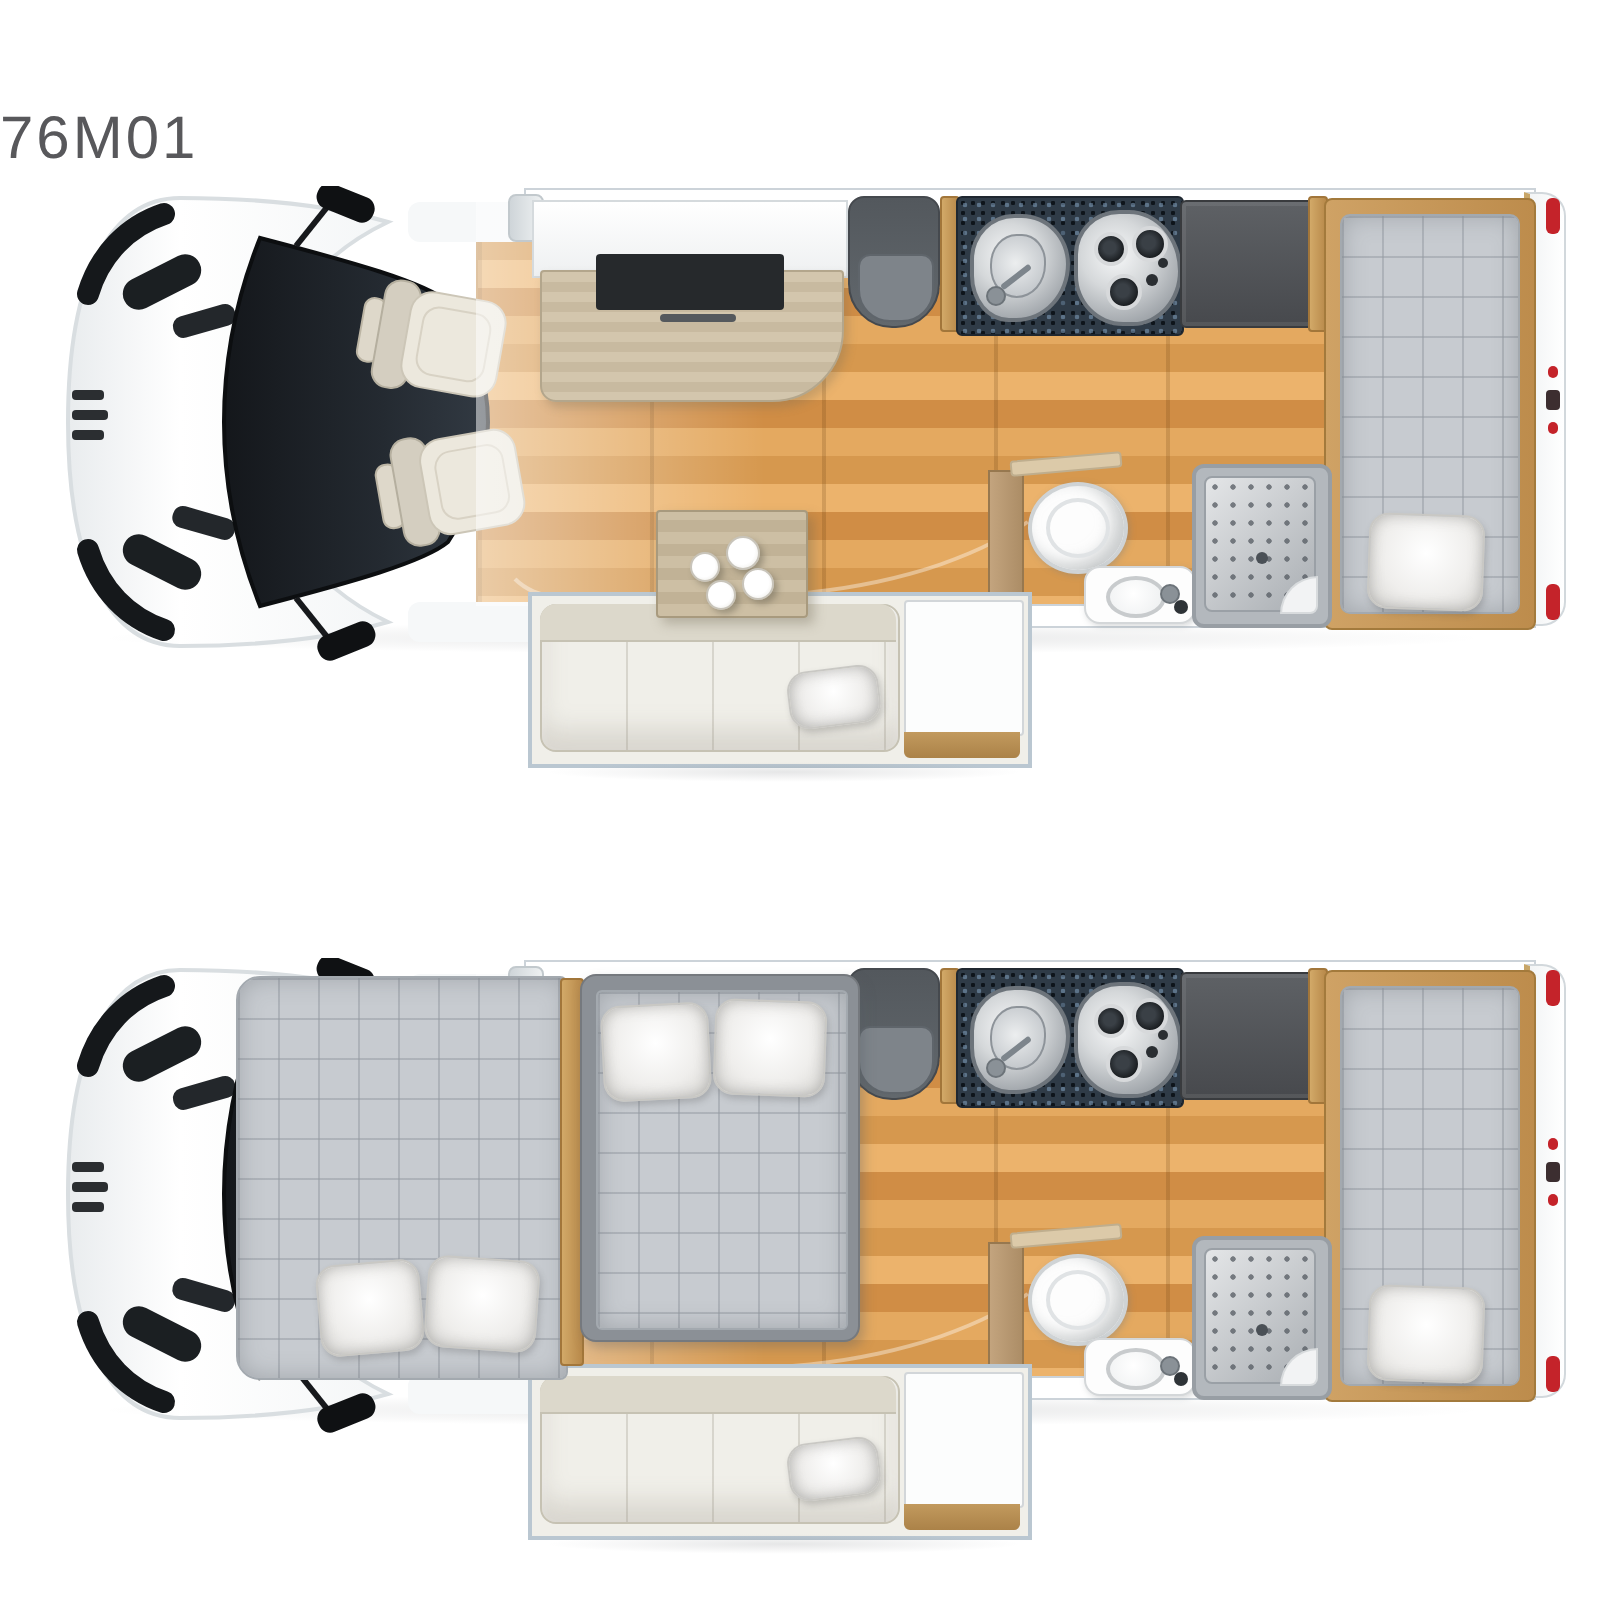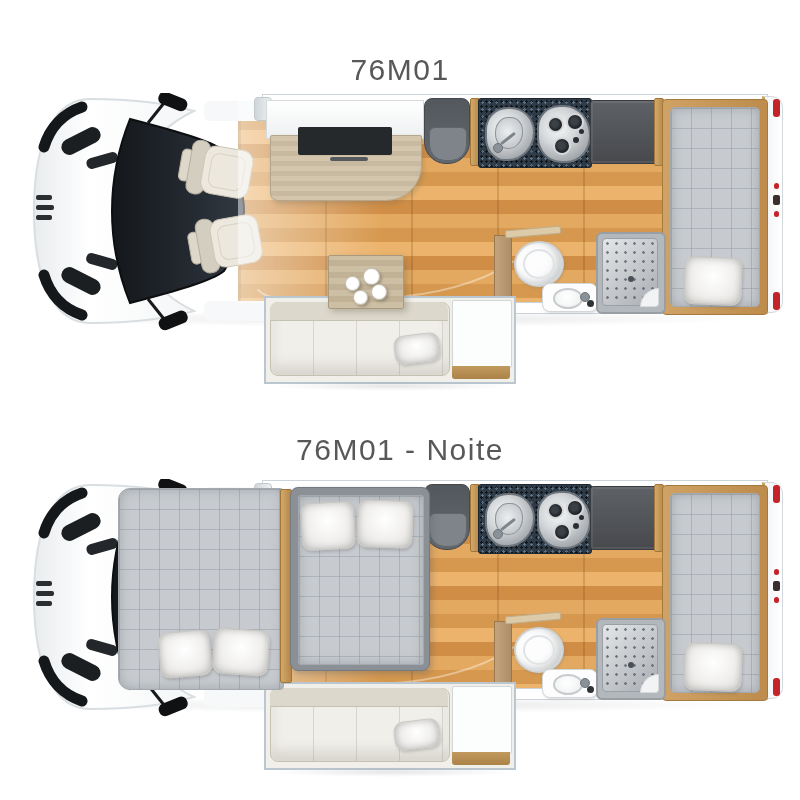--- a/index.html
+++ b/index.html
@@ -1,18 +1,18 @@
 <!DOCTYPE html>
 <html><head>
 <meta charset="utf-8">
 <style>
   html,body{margin:0;padding:0;background:#ffffff;}
   .stage{position:relative;width:800px;height:800px;background:#ffffff;overflow:hidden;
          font-family:"Liberation Sans",sans-serif;}
-  .plan-title{position:absolute;left:0;width:800px;text-align:center;font-size:30px;
+  .plan-title{position:absolute;left:0;width:800px;font-size:30px;
               font-weight:300;letter-spacing:1.5px;color:#58585b;}
   .plan{position:absolute;left:0;width:800px;height:312px;}
   .abs{position:absolute;}
 
   
   .veh-shadow{background:radial-gradient(ellipse at center,rgba(60,65,70,.13),transparent 70%);}
   .floor{background-color:#d99a4f;border:1px solid #c08845;
     background-image:
       repeating-linear-gradient(90deg, rgba(100,60,15,.20) 0 2px, transparent 2px 86px),
       repeating-linear-gradient(180deg,#e4a960 0 14px,#d6984e 14px 28px,#ecb36c 28px 42px,#d08d45 42px 56px);}
@@ -229,21 +229,20 @@
     <div class="abs veh-shadow" style="left:272px;top:296px;width:240px;height:10px;"></div>
 
     <div class="abs table-wood" style="left:328px;top:170px;width:74px;height:52px;">
       <div class="abs cup" style="left:16px;top:20px;width:13px;height:13px;"></div>
       <div class="abs cup" style="left:34px;top:12px;width:15px;height:15px;"></div>
       <div class="abs cup" style="left:24px;top:34px;width:13px;height:13px;"></div>
       <div class="abs cup" style="left:42px;top:28px;width:14px;height:14px;"></div>
     </div>
   </div>
 
-  <h2 class="plan-title" style="top:408px;">76M01 - Noite</h2>
 
   <div class="plan" style="top:471px;">
     <div class="abs veh-shadow" style="left:46px;top:226px;width:700px;height:16px;"></div>
     <div class="abs floor" style="left:238px;top:16px;width:526px;height:202px;"></div>
 
     <svg class="abs" style="left:26px;top:8px;" width="246" height="238" viewBox="0 0 246 238">
       <defs>
         <linearGradient id="wsGradN" x1="0" y1="0" x2="1" y2="0">
           <stop offset="0" stop-color="#14171b"></stop>
             <stop offset="0.6" stop-color="#242a31"></stop>

